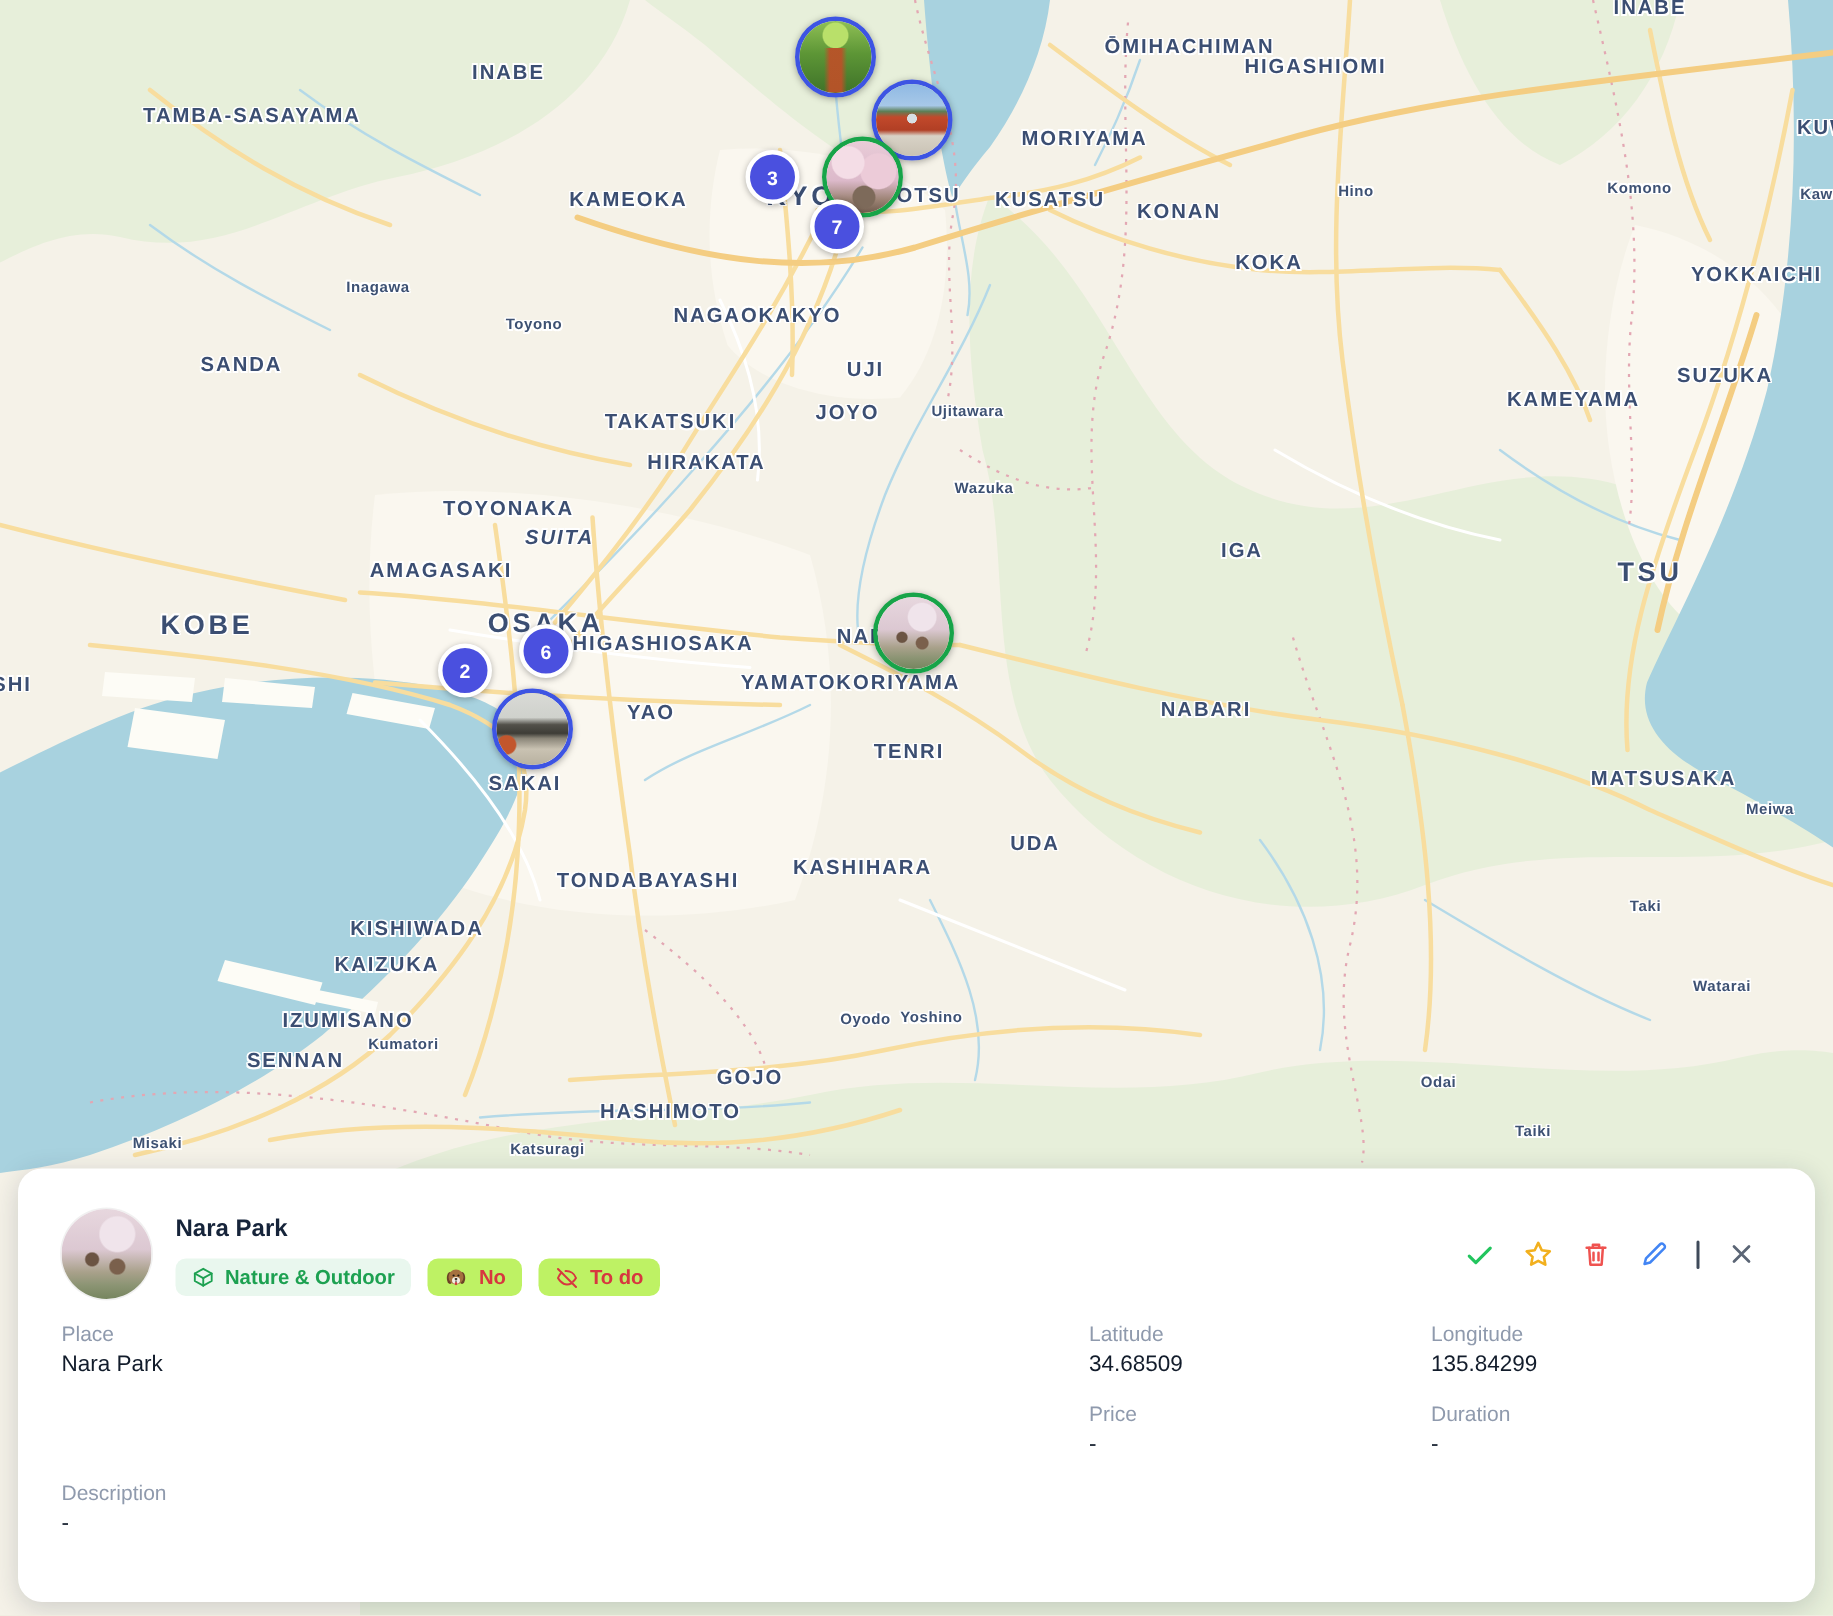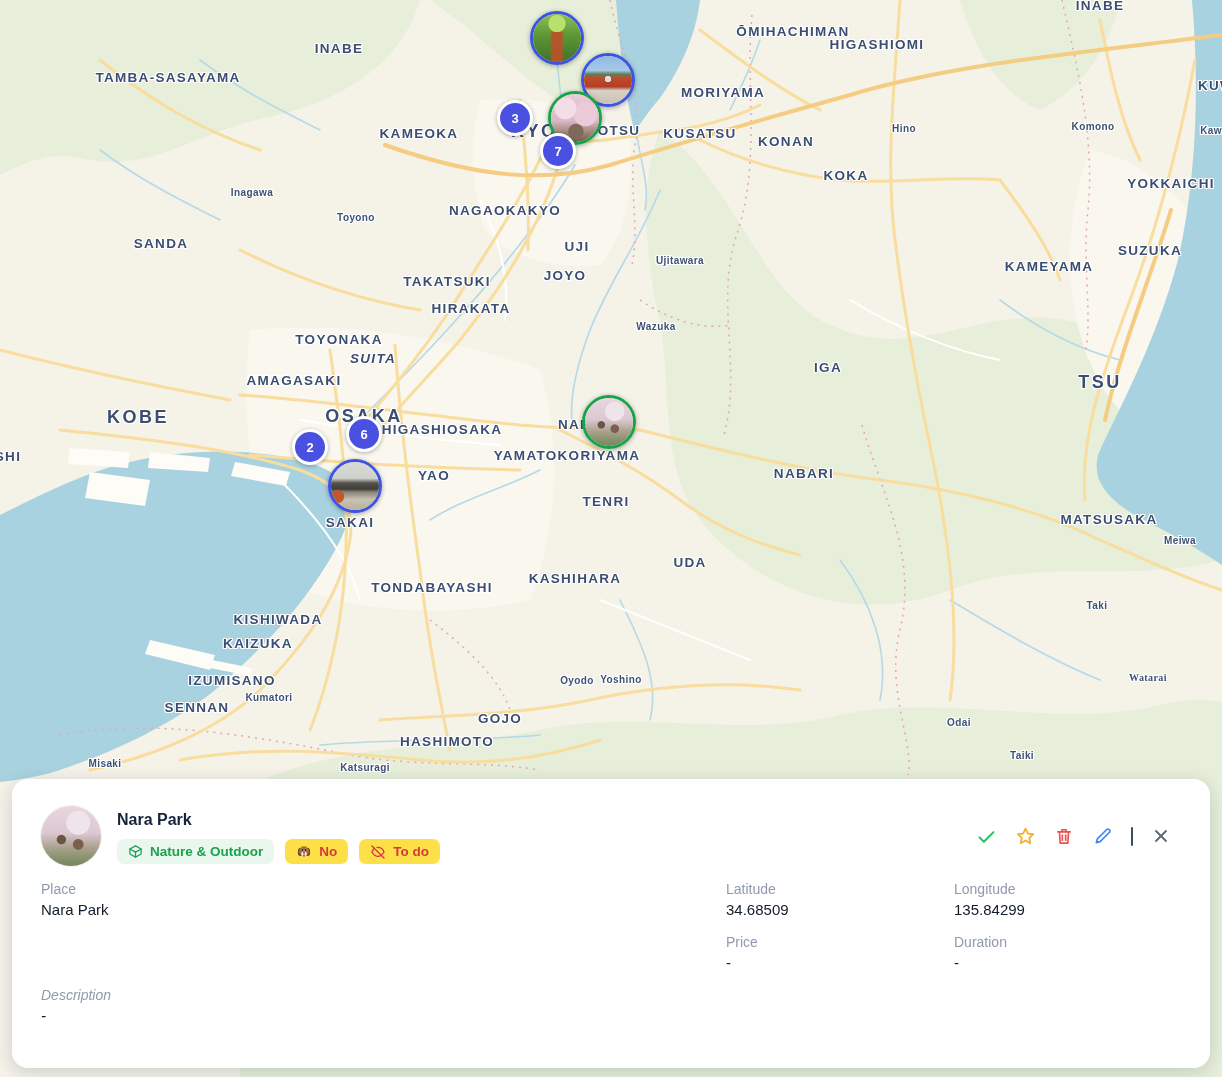--- a/index.html
+++ b/index.html
@@ -71,40 +71,40 @@
   .panel-title{
     position:absolute;left:105px;top:32px;
     font-size:16px;font-weight:700;color:#16243a;
   }
   .tags{position:absolute;left:105px;top:60px;display:flex;gap:11px;}
   .tag{
     display:inline-flex;align-items:center;gap:7px;height:25px;padding:0 11px;
     border-radius:7px;font-size:13.5px;font-weight:600;cursor:default;
   }
   .tag.green{background:#e9f7ee;color:#1da151;}
-  .tag.red{background:#fde047;color:#d7373f;}
+  .tag.red{background:#bef264;color:#d7373f;}
   .tag svg{flex:0 0 auto;}
 
   .actions{
     position:absolute;top:46px;right:38px;
     display:flex;align-items:center;gap:17px;
   }
   .action-btn{width:22px;height:22px;display:flex;align-items:center;justify-content:center;
     background:none;border:none;padding:0;cursor:pointer;}
   .action-divider{width:2px;height:19px;background:#3f4a5a;border-radius:1px;}
 
   .field{position:absolute;}
   .field .f-label{font-size:14px;color:#8f9aad;}
   .field .f-value{font-size:15px;color:#121c2b;margin-top:4px;}
   .f-place{left:29px;top:102px;}
   .f-latitude{left:714px;top:102px;}
   .f-longitude{left:942px;top:102px;}
   .f-price{left:714px;top:155px;}
   .f-duration{left:942px;top:155px;}
-  .f-description{left:29px;top:208px;font-style:italic;}
+  .f-description{left:29px;top:208px;}
 </style>
 </head>
 <body>
 
 <div class="stage">
 
   <div class="map">
     <svg width="1222" height="1077" viewBox="0 0 1222 1077">
 
       <rect x="0" y="0" width="1222" height="1077" fill="#f5f2e8"></rect>
@@ -227,21 +227,21 @@
         <div class="map-label city" style="left: 1216px; top: 85px;">KUW</div>
         <div class="map-label town" style="left: 1214px; top: 130px;">Kawa</div>
         <div class="map-label city" style="left: 1171px; top: 183px;">YOKKAICHI</div>
         <div class="map-label city" style="left: 1150px; top: 250px;">SUZUKA</div>
         <div class="map-label city" style="left: 1049px; top: 266px;">KAMEYAMA</div>
         <div class="map-label major" style="left: 1100px; top: 382px;">TSU</div>
         <div class="map-label city" style="left: 828px; top: 367px;">IGA</div>
         <div class="map-label city" style="left: 505px; top: 210px;">NAGAOKAKYO</div>
         <div class="map-label city" style="left: 577px; top: 246px;">UJI</div>
         <div class="map-label city" style="left: 565px; top: 275px;">JOYO</div>
-        <div class="map-label town" style="left: 645px; top: 260px; margin-left: 35px;">Ujitawara</div>
+        <div class="map-label town" style="left: 645px; top: 275px;">Ujitawara</div>
         <div class="map-label town" style="left: 656px; top: 326px;">Wazuka</div>
         <div class="map-label city" style="left: 447px; top: 281px;">TAKATSUKI</div>
         <div class="map-label city" style="left: 471px; top: 308px;">HIRAKATA</div>
         <div class="map-label city" style="left: 339px; top: 339px;">TOYONAKA</div>
         <div class="map-label city" style="left: 373px; top: 358px; font-style: italic;">SUITA</div>
         <div class="map-label city" style="left: 294px; top: 380px;">AMAGASAKI</div>
         <div class="map-label major" style="left: 138px; top: 417px;">KOBE</div>
         <div class="map-label major" style="left: 364px; top: 416px;">OSAKA</div>
         <div class="map-label city" style="left: 8px; top: 456px;">SHI</div>
         <div class="map-label city" style="left: 442px; top: 429px;">HIGASHIOSAKA</div>
@@ -261,21 +261,21 @@
         <div class="map-label city" style="left: 197px; top: 707px;">SENNAN</div>
         <div class="map-label town" style="left: 105px; top: 763px;">Misaki</div>
         <div class="map-label town" style="left: 365px; top: 767px;">Katsuragi</div>
         <div class="map-label city" style="left: 500px; top: 718px;">GOJO</div>
         <div class="map-label city" style="left: 447px; top: 741px;">HASHIMOTO</div>
         <div class="map-label town" style="left: 577px; top: 680px;">Oyodo</div>
         <div class="map-label town" style="left: 621px; top: 679px;">Yoshino</div>
         <div class="map-label city" style="left: 1109px; top: 519px;">MATSUSAKA</div>
         <div class="map-label town" style="left: 1180px; top: 540px;">Meiwa</div>
         <div class="map-label town" style="left: 1097px; top: 605px;">Taki</div>
-        <div class="map-label town" style="left: 1148px; top: 677px; font-family: Liberation Serif, serif;">Watarai</div>
+        <div class="map-label town" style="left: 1148px; top: 658px;">Watarai</div>
         <div class="map-label town" style="left: 959px; top: 722px;">Odai</div>
         <div class="map-label town" style="left: 1022px; top: 755px;">Taiki</div>
       </div>
     <div class="markers-layer">
         <div class="photo-marker ring-blue" style="left: 557px; top: 38px;">
           <div class="photo photo--forest"></div>
         </div>
         <div class="photo-marker ring-blue" style="left: 608px; top: 80px;">
           <div class="photo photo--red-shrine"></div>
         </div>

